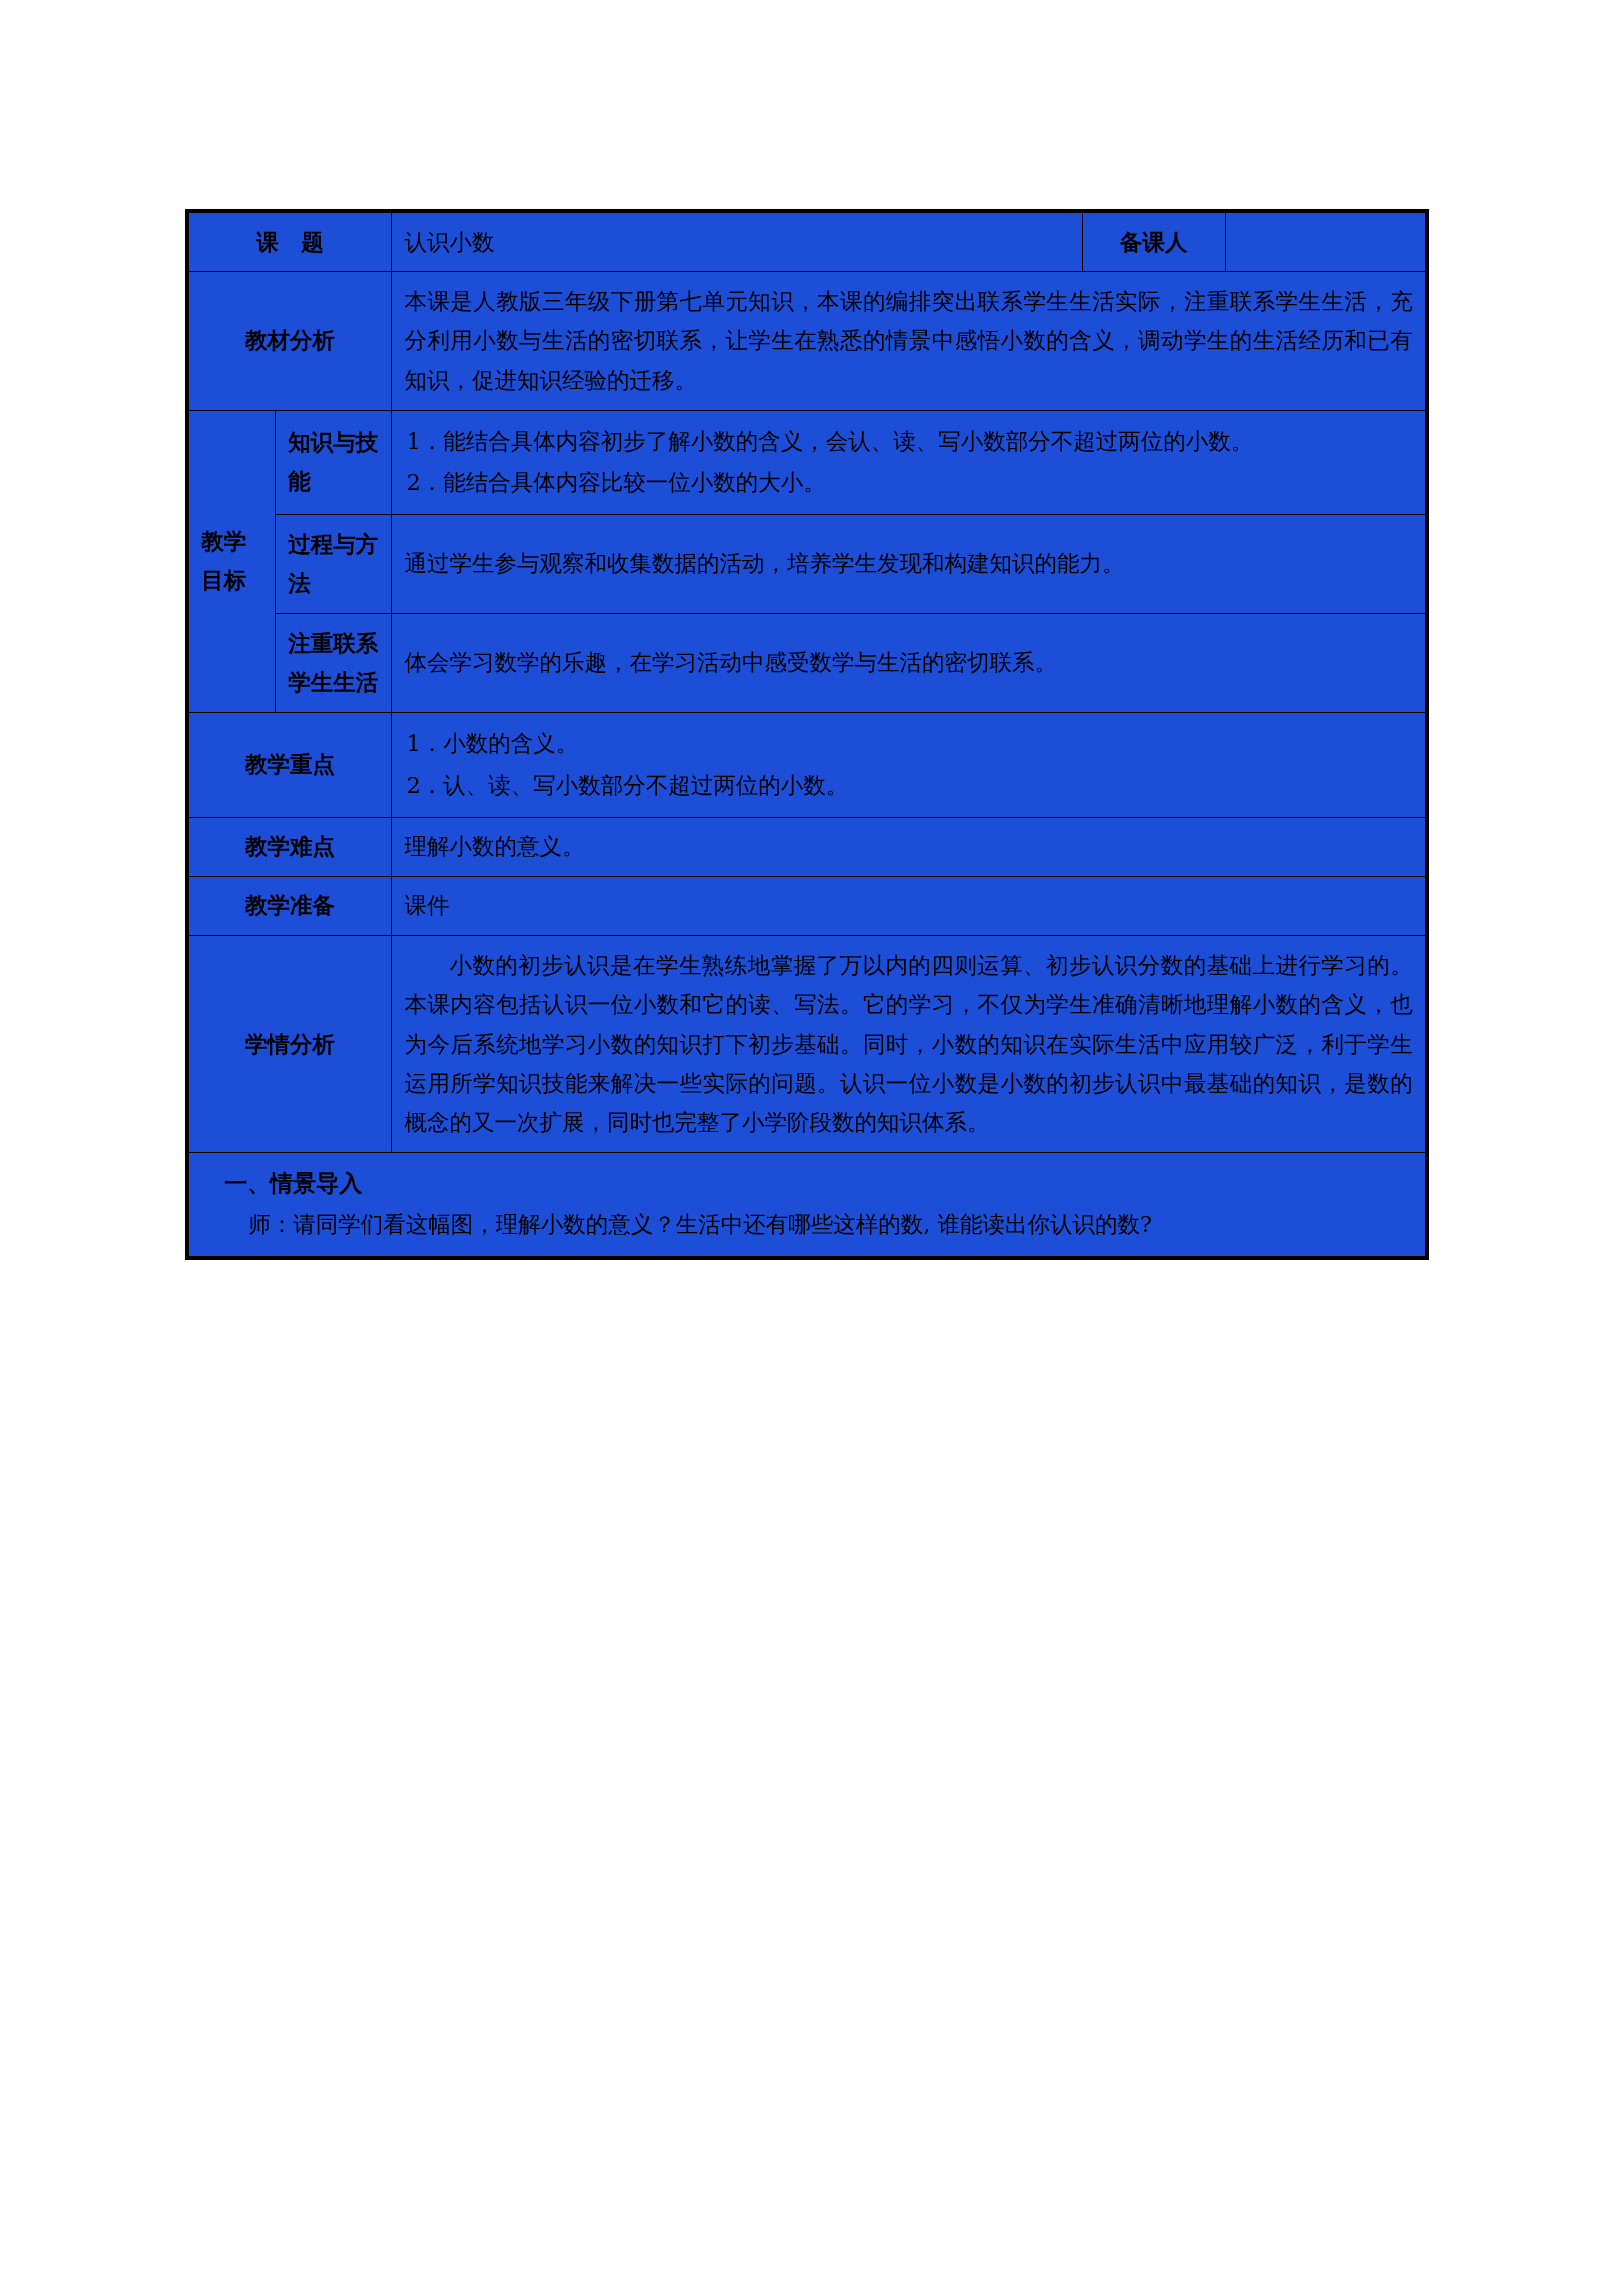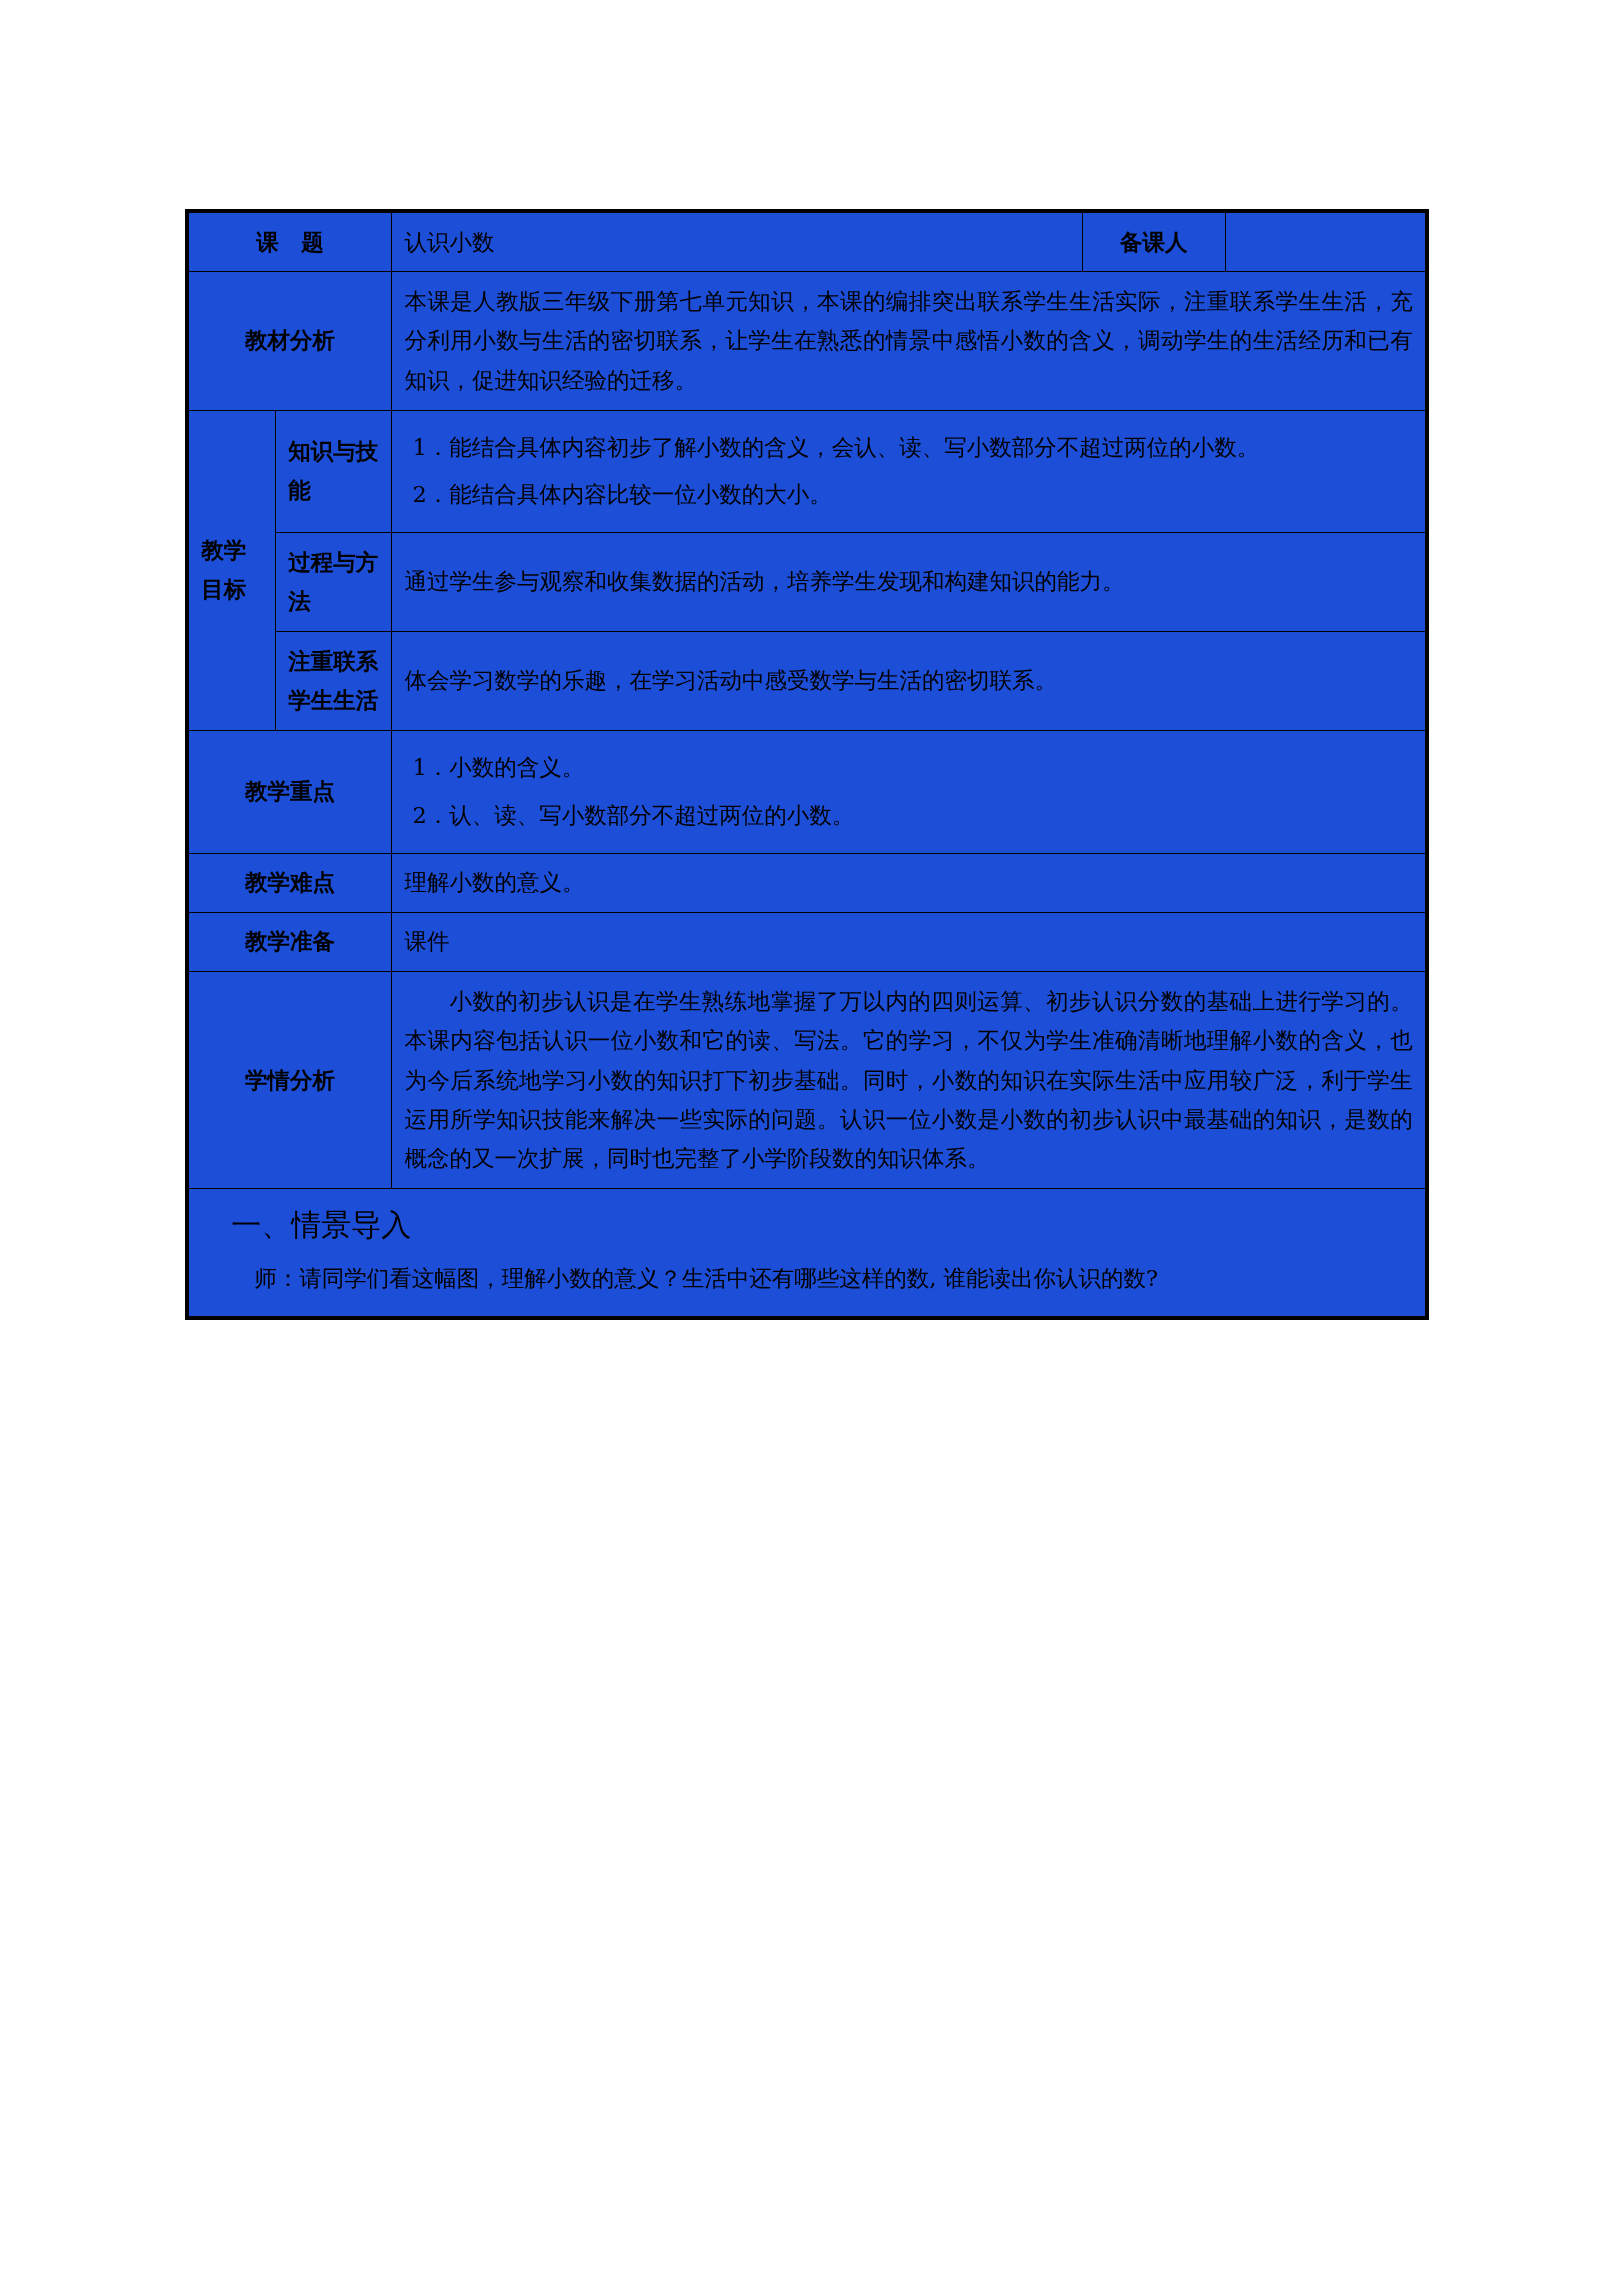--- a/index.html
+++ b/index.html
@@ -69,26 +69,26 @@
     font-size: 23px;
     line-height: 1.5;
   }
   .goal-label span {
     display: block;
   }
   .tight {
     line-height: 1.45;
   }
   .section-head {
-    font-weight: normal;
-    font-size: 30px;
+    font-weight: bold;
+    font-size: 23px;
     text-indent: 1em;
   }
   .para {
-    margin: 8px;
+    margin: 2px;
   }
 </style>
 </head>
 <body>
 
 <div class="page">
   <div class="doc-frame">
     <table class="lesson">
       <colgroup>
         <col style="width:87px">

